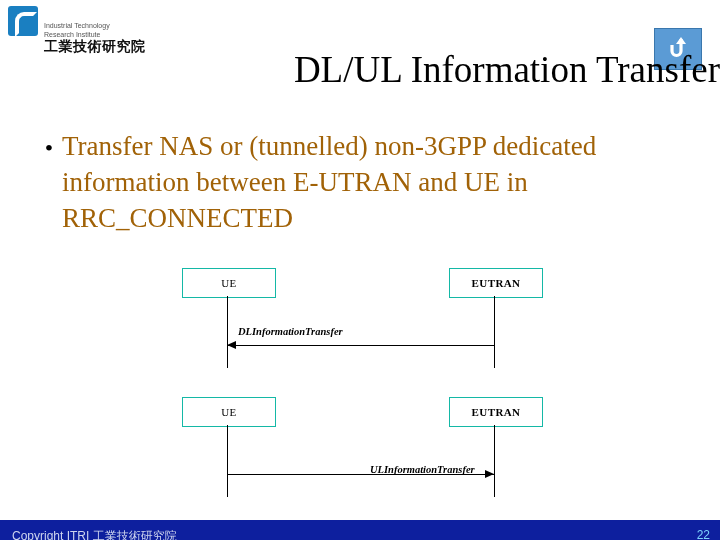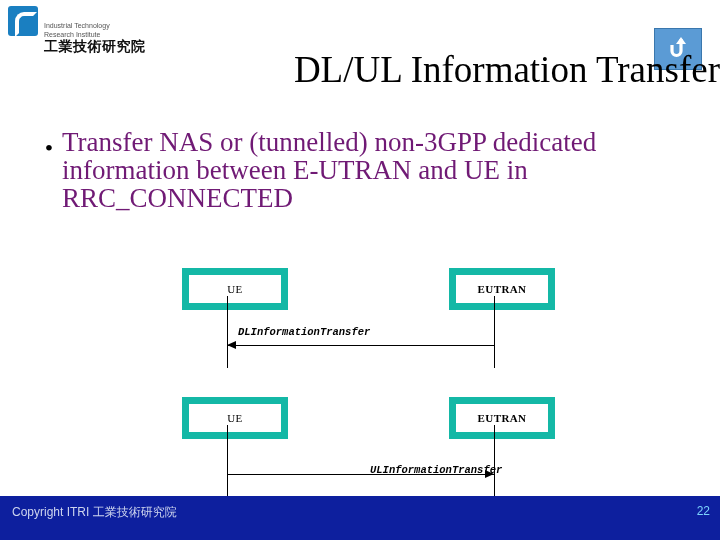--- a/index.html
+++ b/index.html
@@ -108,22 +108,22 @@
     font-size: 24px;
     line-height: 40px;
     color: #000;
     width: 26px;
     text-align: center;
     flex: 0 0 26px;
   }
   .bullet-text {
     font-family: "Liberation Serif", serif;
     font-size: 27px;
-    line-height: 28px;
-    color: #701a75;
+    line-height: 36px;
+    color: #a16207;
     flex: 1 1 auto;
   }
 
   
   .diagram {
     position: absolute;
     left: 0;
     top: 260px;
     width: 720px;
     height: 250px;
@@ -133,21 +133,21 @@
     width: 320px;
     height: 110px;
   }
   .msc-1 { left: 182px; top: 8px; }
   .msc-2 { left: 182px; top: 137px; }
 
   .node-box {
     position: absolute;
     top: 0;
     height: 28px;
-    border: 7px solid #14b8a6;
+    border: 1px solid #14b8a6;
     background: #ffffff;
     font-family: "Liberation Serif", serif;
     font-size: 11px;
     color: #000000;
     display: flex;
     align-items: center;
     justify-content: center;
     letter-spacing: 0.4px;
   }
   .node-left { left: 0px; width: 92px; }
@@ -176,35 +176,35 @@
     border-bottom: 4px solid transparent;
   }
   .arrow-head-left {
     border-right: 9px solid #000000;
   }
   .arrow-head-right {
     border-left: 9px solid #000000;
   }
   .msg-label {
     position: absolute;
-    font-family: Liberation Mono, monospace;
+    font-family: Liberation Serif, serif;
     font-size: 10.5px;
     font-style: italic;
     font-weight: bold;
     color: #000000;
     white-space: nowrap;
   }
 
   
   .footer {
     position: absolute;
     left: 0;
     bottom: 0;
     width: 720px;
-    height: 44px;
+    height: 20px;
     background: #0d1f9e;
   }
   .footer-text {
     position: absolute;
     left: 12px;
     top: 8px;
     font-family: "Liberation Sans", sans-serif;
     font-size: 12px;
     color: #cdd4ee;
     white-space: nowrap;

